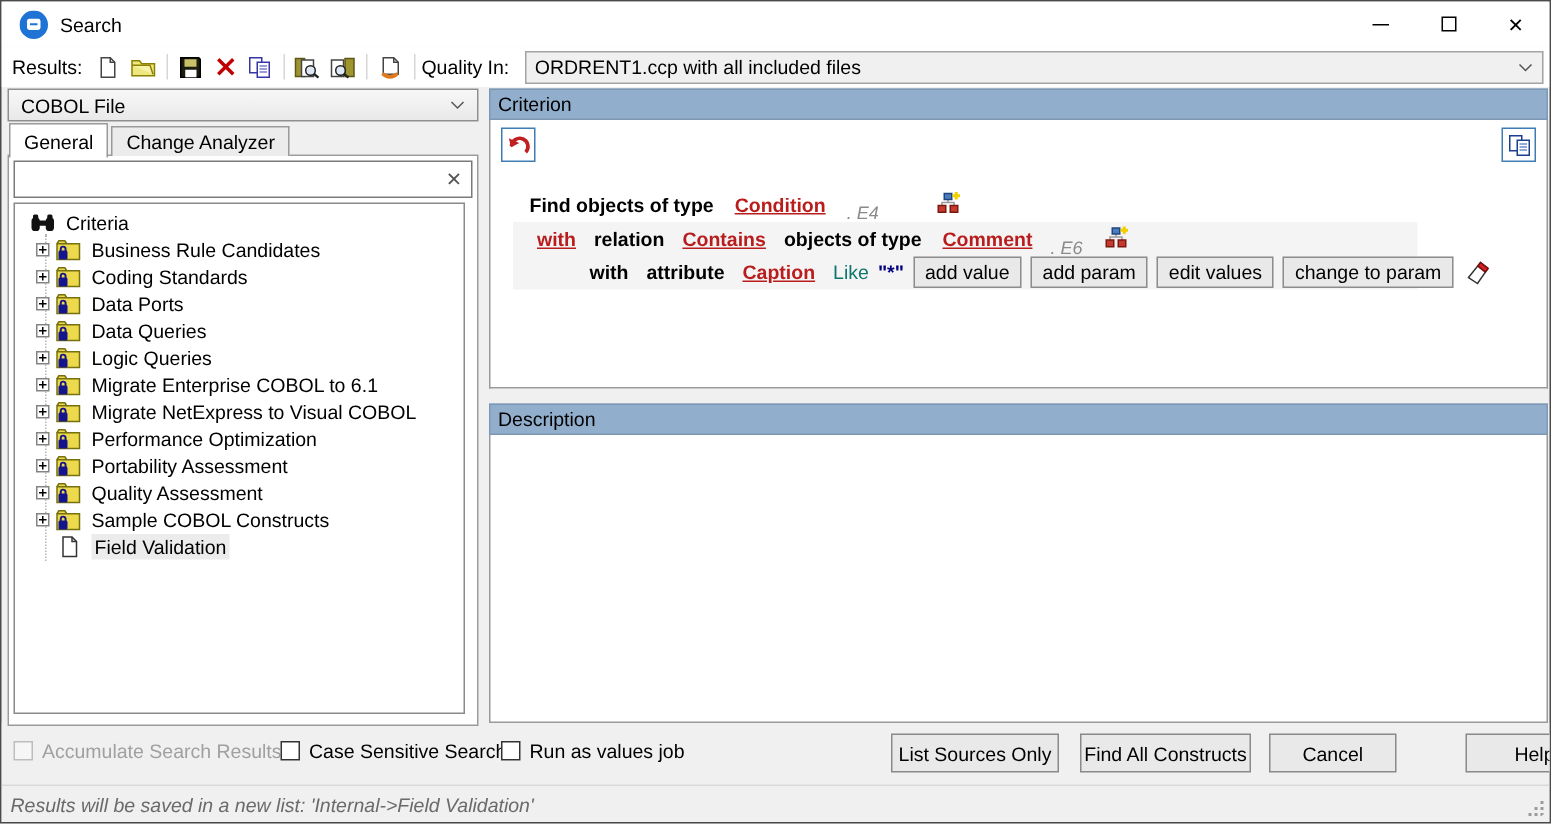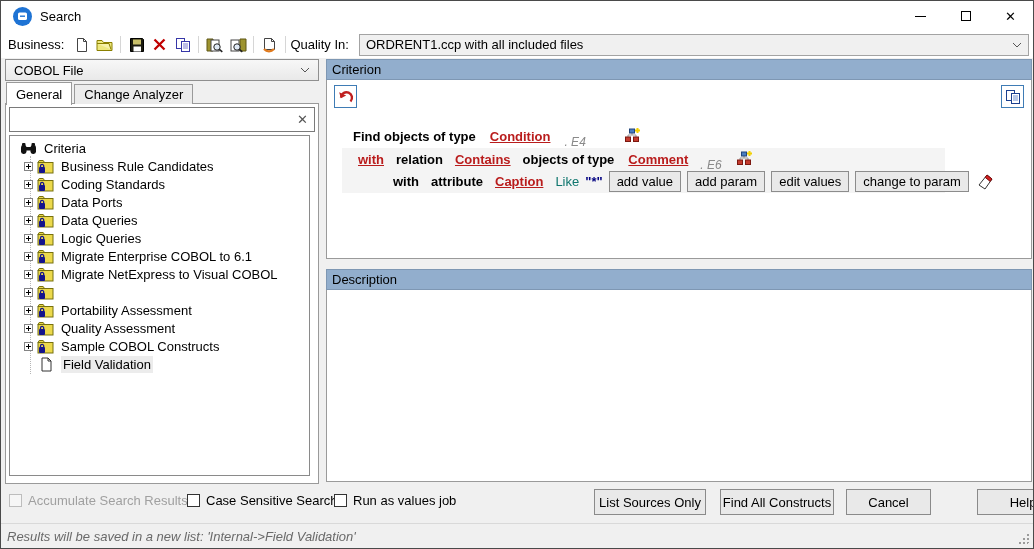--- a/index.html
+++ b/index.html
@@ -113,21 +113,21 @@
       <div class="win-btn">
           <span class="glyph-max"></span>
         </div>
       <div class="win-btn">
           <span class="glyph-close">✕</span>
         </div>
     </div>
   </div>
 
   <div class="toolbar">
-    <span class="tb-label">Business:</span>
+    <span class="tb-label">Results:</span>
     <span class="ticon">
       <svg width="16" height="16">
           <path d="M3.5 1.5h6l3 3v10h-9z" fill="#fff" stroke="#444"></path>
           <path d="M9.5 1.5v3h3" fill="none" stroke="#444"></path>
         </svg>
     </span>
     <span class="ticon">
       <svg width="17" height="15">
           <path d="M1 3.5h5l1.5 2H16v8H1z" fill="#eee87f" stroke="#8b8000"></path>
           <path d="M1 6.5h12l2 6" fill="#f7f2a9" stroke="#8b8000"></path>
@@ -291,20 +291,21 @@
           <span class="tlabel">Migrate NetExpress to Visual COBOL</span>
         </div>
         <div class="trow trow-child">
           <span class="plusbox"></span>
           <span class="ticon16"><svg width="17" height="15">
                 <path d="M1 3.5l1.2-2h4l1.3 2" fill="#ecd94c" stroke="#77700e"></path>
                 <rect x="1" y="3.5" width="15" height="10.5" fill="#ecd94c" stroke="#77700e"></rect>
                 <rect x="2" y="8" width="6" height="6" rx="1" fill="#14148c"></rect>
                 <path d="M3.5 8.5V7a1.6 1.6 0 013.2 0v1.5" fill="none" stroke="#14148c" stroke-width="1.3"></path>
               </svg></span>
+          <span class="tlabel">Performance Optimization</span>
         </div>
         <div class="trow trow-child">
           <span class="plusbox"></span>
           <span class="ticon16"><svg width="17" height="15">
                 <path d="M1 3.5l1.2-2h4l1.3 2" fill="#ecd94c" stroke="#77700e"></path>
                 <rect x="1" y="3.5" width="15" height="10.5" fill="#ecd94c" stroke="#77700e"></rect>
                 <rect x="2" y="8" width="6" height="6" rx="1" fill="#14148c"></rect>
                 <path d="M3.5 8.5V7a1.6 1.6 0 013.2 0v1.5" fill="none" stroke="#14148c" stroke-width="1.3"></path>
               </svg></span>
           <span class="tlabel">Portability Assessment</span>

